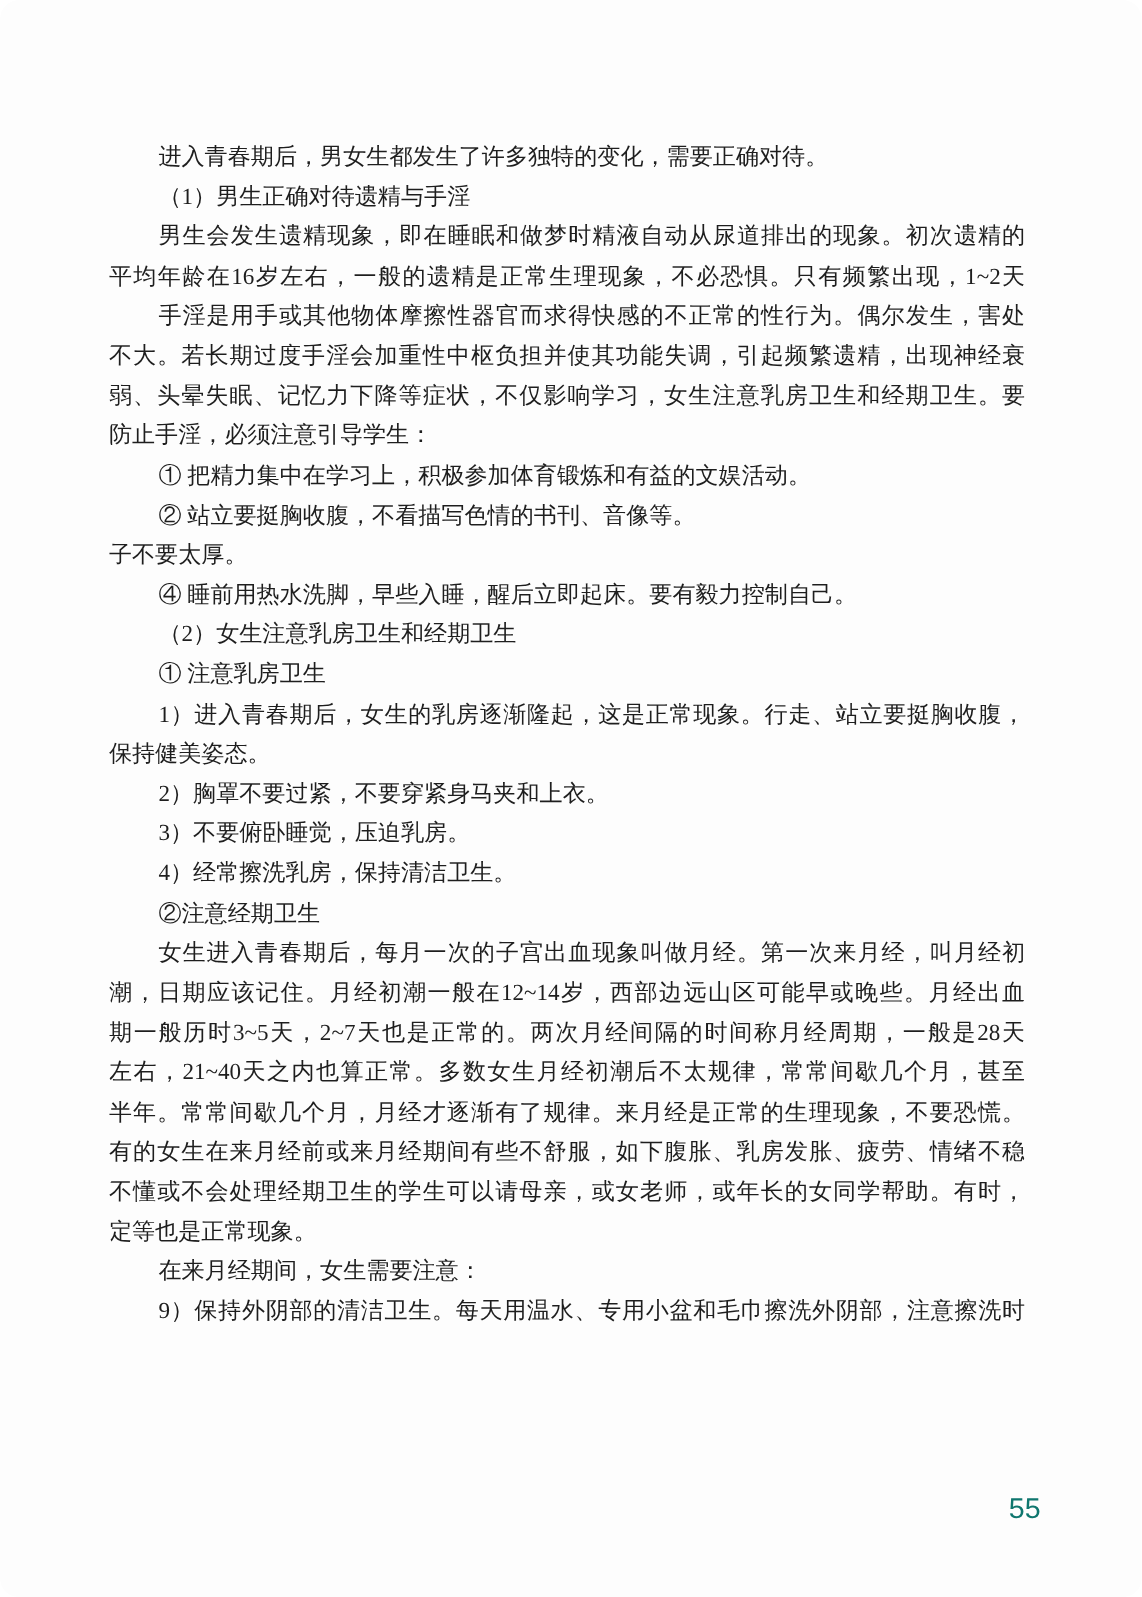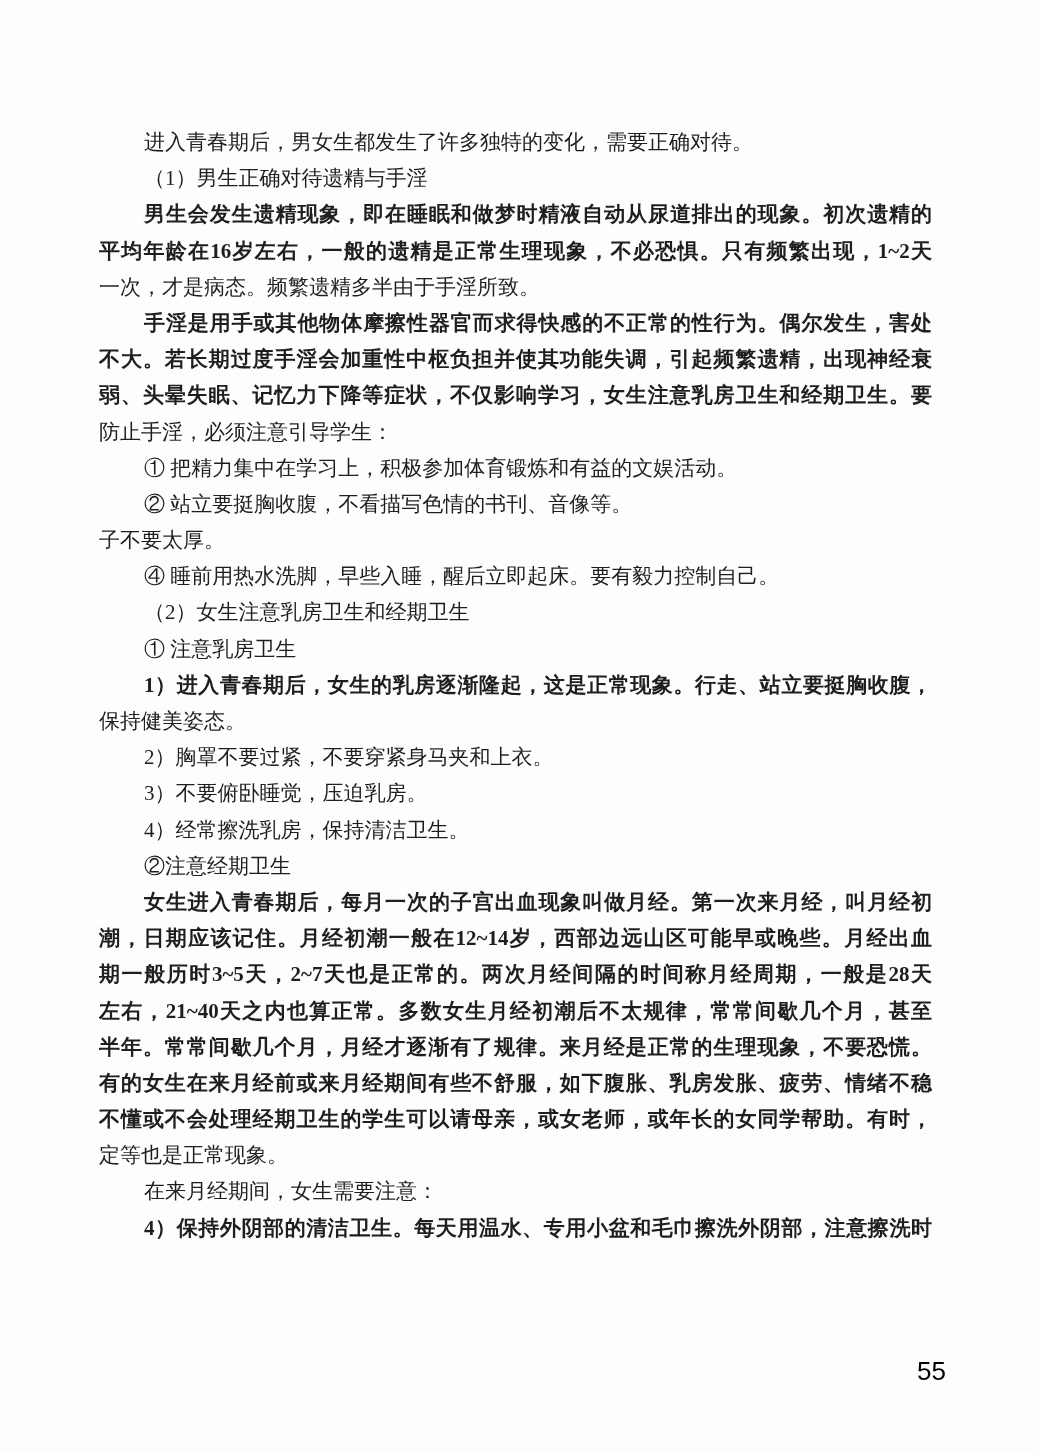--- a/index.html
+++ b/index.html
@@ -1,15 +1,15 @@
 <!DOCTYPE html>
 <html><head>
 <meta charset="utf-8">
 <style>
-  * { margin: 0; padding: 0; box-sizing: border-box; }
+  * { margin: 0; padding: 0; box-sizing: border-box; border-radius: 17px; }
   html, body {
     width: 1038px; height: 1452px;
     font-family: "Liberation Serif", "DejaVu Serif", serif;
   }
   body { background: #ffffff; }
   .page {
     position: relative;
     width: 1038px; height: 1452px;
     background: #fdfdfd;
     overflow: hidden;
@@ -24,41 +24,39 @@
     height: 36.2px;
     line-height: 36.2px;
     font-size: 21px;
     white-space: nowrap;
     overflow: hidden;
   }
   .line.indent { text-indent: 45px; }
   .line.fill {
     text-align: justify;
     text-align-last: justify;
-    font-weight: bold;
   }
   .page-number {
     position: absolute;
     top: 1358px; right: 92px;
     font-family: "Liberation Sans", "DejaVu Sans", sans-serif;
     font-size: 26px;
     line-height: 1;
-    color: #000000;
+    color: #0f766e;
   }
 </style>
 </head>
 <body>
 
 <div class="page">
   <div class="text-block" id="text-block">
       <div class="line indent">进入青春期后，男女生都发生了许多独特的变化，需要正确对待。</div>
       <div class="line indent">（1）男生正确对待遗精与手淫</div>
       <div class="line indent fill">男生会发生遗精现象，即在睡眠和做梦时精液自动从尿道排出的现象。初次遗精的</div>
       <div class="line fill">平均年龄在16岁左右，一般的遗精是正常生理现象，不必恐惧。只有频繁出现，1~2天</div>
-      <div class="line">一次，才是病态。频繁遗精多半由于手淫所致。</div>
       <div class="line indent fill">手淫是用手或其他物体摩擦性器官而求得快感的不正常的性行为。偶尔发生，害处</div>
       <div class="line fill">不大。若长期过度手淫会加重性中枢负担并使其功能失调，引起频繁遗精，出现神经衰</div>
       <div class="line fill">弱、头晕失眠、记忆力下降等症状，不仅影响学习，女生注意乳房卫生和经期卫生。要</div>
       <div class="line">防止手淫，必须注意引导学生：</div>
       <div class="line indent">① 把精力集中在学习上，积极参加体育锻炼和有益的文娱活动。</div>
       <div class="line indent">② 站立要挺胸收腹，不看描写色情的书刊、音像等。</div>
       <div class="line">子不要太厚。</div>
       <div class="line indent">④ 睡前用热水洗脚，早些入睡，醒后立即起床。要有毅力控制自己。</div>
       <div class="line indent">（2）女生注意乳房卫生和经期卫生</div>
       <div class="line indent">① 注意乳房卫生</div>
@@ -70,16 +68,16 @@
       <div class="line indent">②注意经期卫生</div>
       <div class="line indent fill">女生进入青春期后，每月一次的子宫出血现象叫做月经。第一次来月经，叫月经初</div>
       <div class="line fill">潮，日期应该记住。月经初潮一般在12~14岁，西部边远山区可能早或晚些。月经出血</div>
       <div class="line fill">期一般历时3~5天，2~7天也是正常的。两次月经间隔的时间称月经周期，一般是28天</div>
       <div class="line fill">左右，21~40天之内也算正常。多数女生月经初潮后不太规律，常常间歇几个月，甚至</div>
       <div class="line fill">半年。常常间歇几个月，月经才逐渐有了规律。来月经是正常的生理现象，不要恐慌。</div>
       <div class="line fill">有的女生在来月经前或来月经期间有些不舒服，如下腹胀、乳房发胀、疲劳、情绪不稳</div>
       <div class="line fill">不懂或不会处理经期卫生的学生可以请母亲，或女老师，或年长的女同学帮助。有时，</div>
       <div class="line">定等也是正常现象。</div>
       <div class="line indent">在来月经期间，女生需要注意：</div>
-      <div class="line indent fill">4）保持外阴部的清洁卫生。每天用温水、专用小盆和毛巾擦洗外阴部，注意擦洗时</div>
+      <div class="line indent fill">9）保持外阴部的清洁卫生。每天用温水、专用小盆和毛巾擦洗外阴部，注意擦洗时</div>
     </div>
   <div class="page-number">55</div>
 </div>
 
 </body></html>

